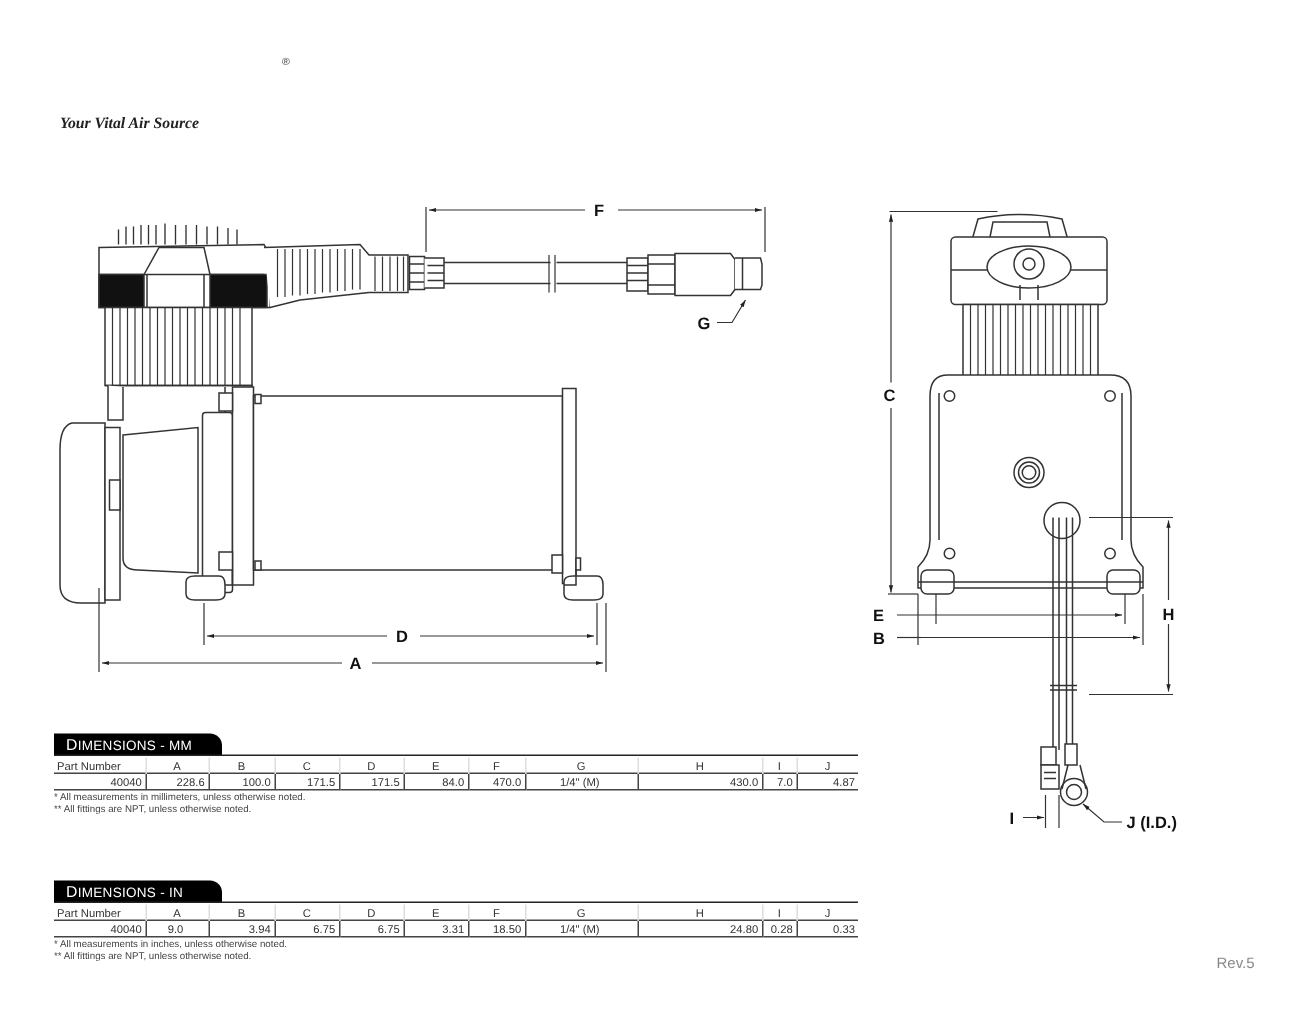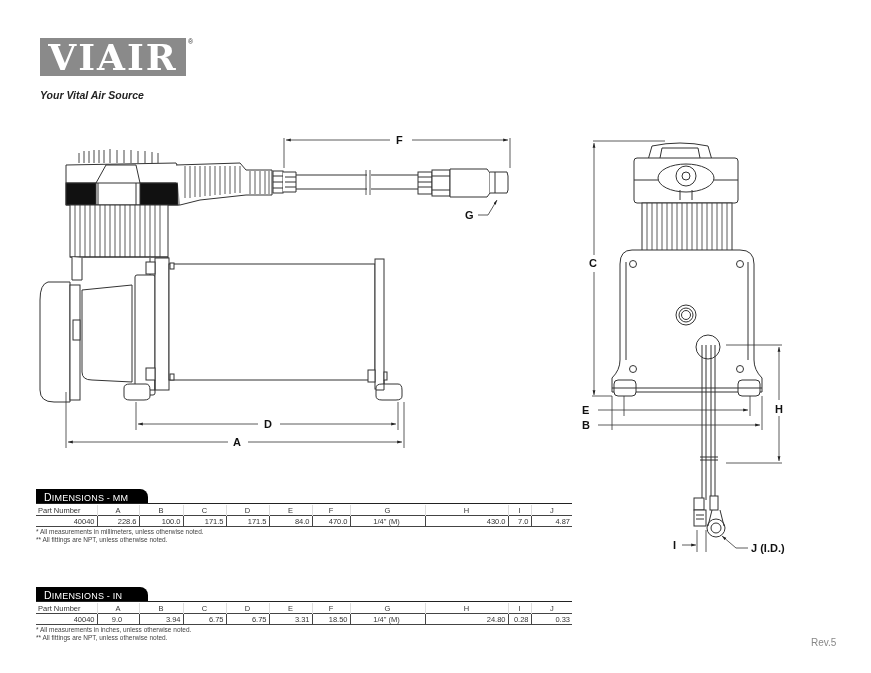--- a/index.html
+++ b/index.html
@@ -3,21 +3,21 @@
 <meta charset="utf-8">
 <style>
   html, body { margin: 0; padding: 0; background: #ffffff; }
   body { width: 871px; height: 673px; position: relative; overflow: hidden; font-family: "Liberation Sans", sans-serif; color: #222; }
   .abs { position: absolute; }
 
   
   .logo { left: 40px; top: 38px; width: 150px; height: 52px; }
   .logo-box { position: absolute; left: 0; top: 0; width: 146px; height: 38px; background: #8a8a8a; color: #fff; font-family: "DejaVu Serif", serif; font-weight: bold; font-size: 36px; line-height: 38px; letter-spacing: 2px; text-align: center; }
   .logo-reg { position: absolute; left: 148px; top: 0; font-size: 7px; color: #333; }
-  .logo-tag { position: absolute; left: 0; top: 51px; font-family: Liberation Sans, sans-serif; font-style: italic; font-weight: bold; font-size: 10.5px; color: #222; white-space: nowrap; }
+  .logo-tag { position: absolute; left: 0; top: 39px; font-family: Liberation Serif, serif; font-style: italic; font-weight: bold; font-size: 10.5px; color: #222; white-space: nowrap; }
 
   svg.drawing { position: absolute; left: 0; top: 0; }
   .dimlbl { font-family: "Liberation Sans", sans-serif; font-weight: bold; font-size: 11px; fill: #111; }
 
   
   .dim-section { position: absolute; left: 36px; width: 536px; }
   .dim-tab { position: absolute; left: 0; top: 0; height: 15px; width: 112px; background: #000000; color: #fff; border-radius: 0 8px 0 0; font-size: 9px; line-height: 16px; padding-left: 8px; box-sizing: border-box; letter-spacing: 0.2px; }
   .dim-tab .big { font-size: 10.5px; }
   .dim-rule { position: absolute; left: 0; top: 14px; width: 536px; height: 1px; background: #222; }
   table.dims { position: absolute; left: 0; top: 16px; width: 536px; border-collapse: collapse; font-size: 7.5px; color: #333; table-layout: fixed; }
@@ -27,21 +27,20 @@
   table.dims td:first-child { border-left: 0; text-align: right; }
   table.dims td.center { text-align: center; }
   .notes { position: absolute; left: 0; top: 39px; font-size: 6.5px; color: #444; line-height: 8px; white-space: nowrap; }
 
   .rev { position: absolute; left: 811px; top: 637px; font-size: 10px; color: #888; }
 </style>
 </head>
 <body>
 
 <div class="abs logo">
-  <div class="logo-box">VIAIR</div>
   <div class="logo-reg">®</div>
   <div class="logo-tag">Your Vital Air Source</div>
 </div>
 
 <svg class="drawing" width="871" height="673" viewBox="0 0 871 673">
   <defs>
     <marker id="arr" viewBox="0 0 10 10" refX="10" refY="5" markerWidth="6" markerHeight="6" orient="auto-start-reverse">
       <path d="M0,2 L10,5 L0,8 z" fill="#222"></path>
     </marker>
   </defs>

